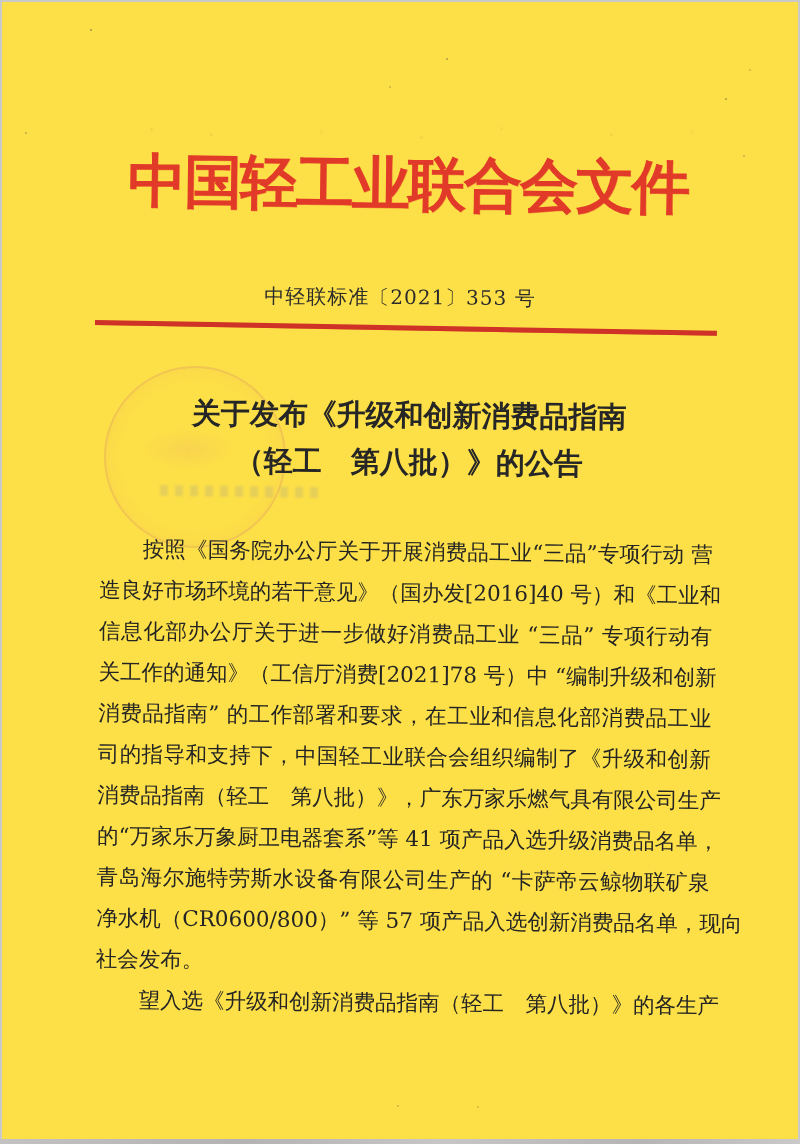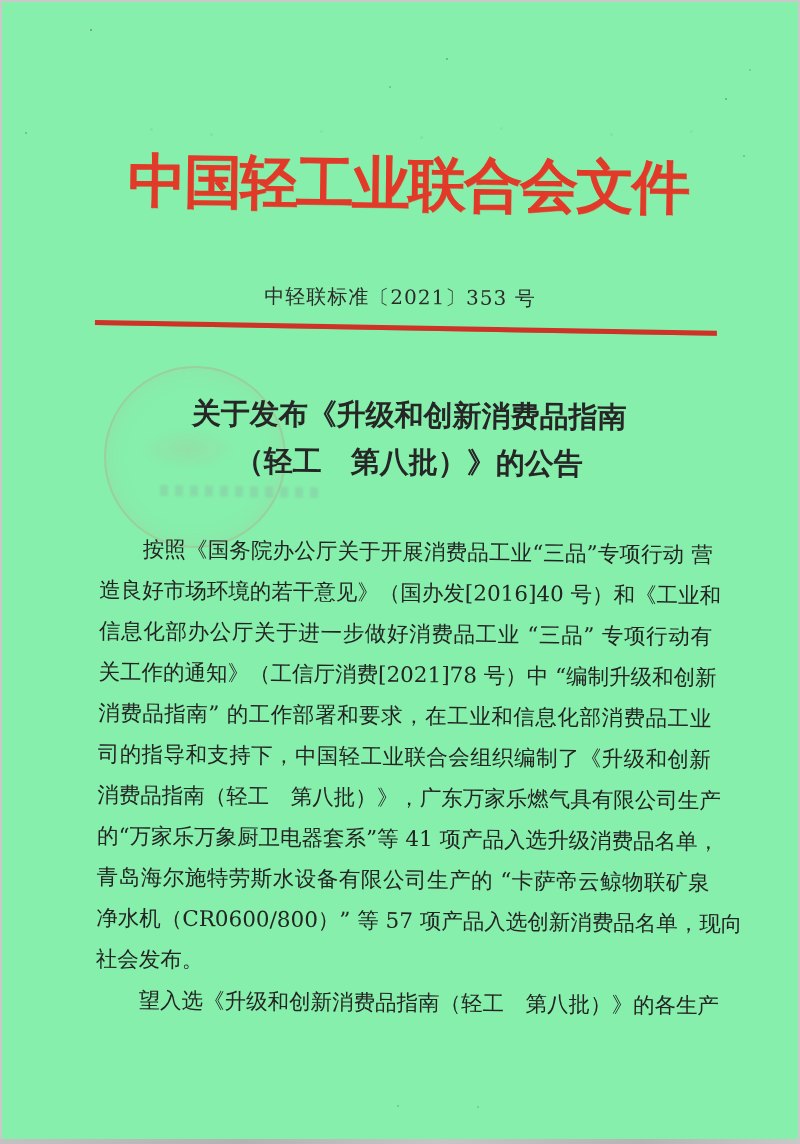--- a/index.html
+++ b/index.html
@@ -5,21 +5,21 @@
   html, body {
     margin: 0; padding: 0;
     width: 800px; height: 1144px;
     background: #ffffff;
     font-family: "DejaVu Serif", "Liberation Serif", serif;
     overflow: hidden;
   }
   .page {
     position: relative;
     width: 800px; height: 1144px;
-    background: #86efac;
+    background: #fde047;
     box-shadow: inset 0 0 0 2px #c9c9c9;
     overflow: hidden;
   }
   .bottom-strip {
     position: absolute;
     left: 0; bottom: 0;
     width: 800px; height: 5px;
     background: linear-gradient(90deg, #c2c2c2, #b3b3b3 30%, #c6c6c6 55%, #b5b5b5 80%, #c9c9c9);
   }
   

